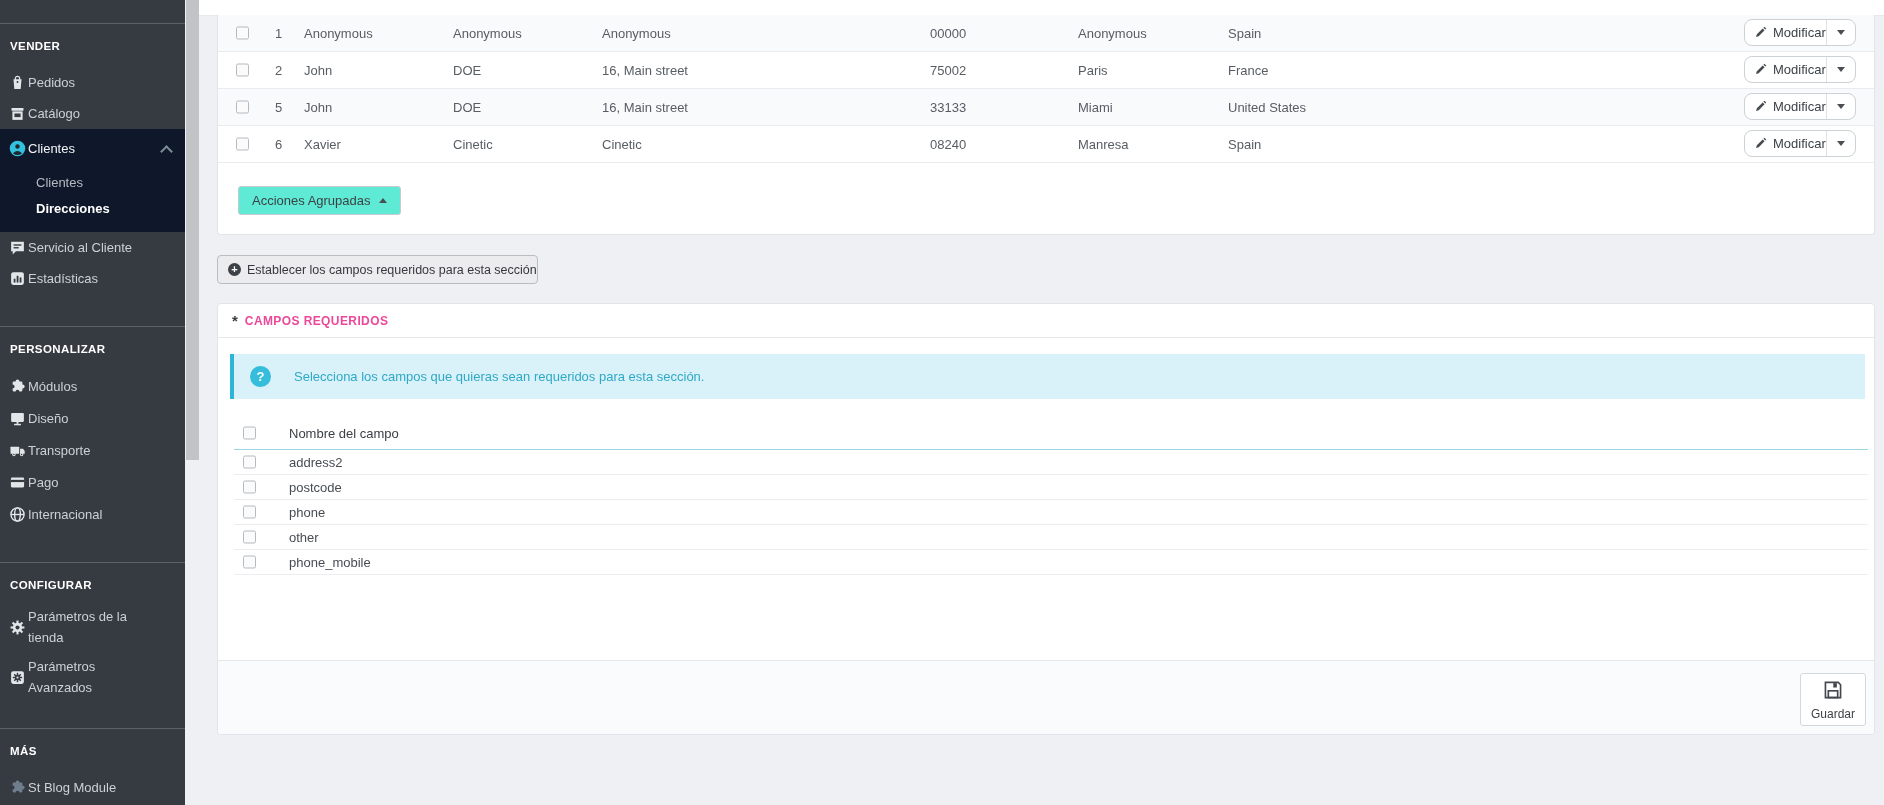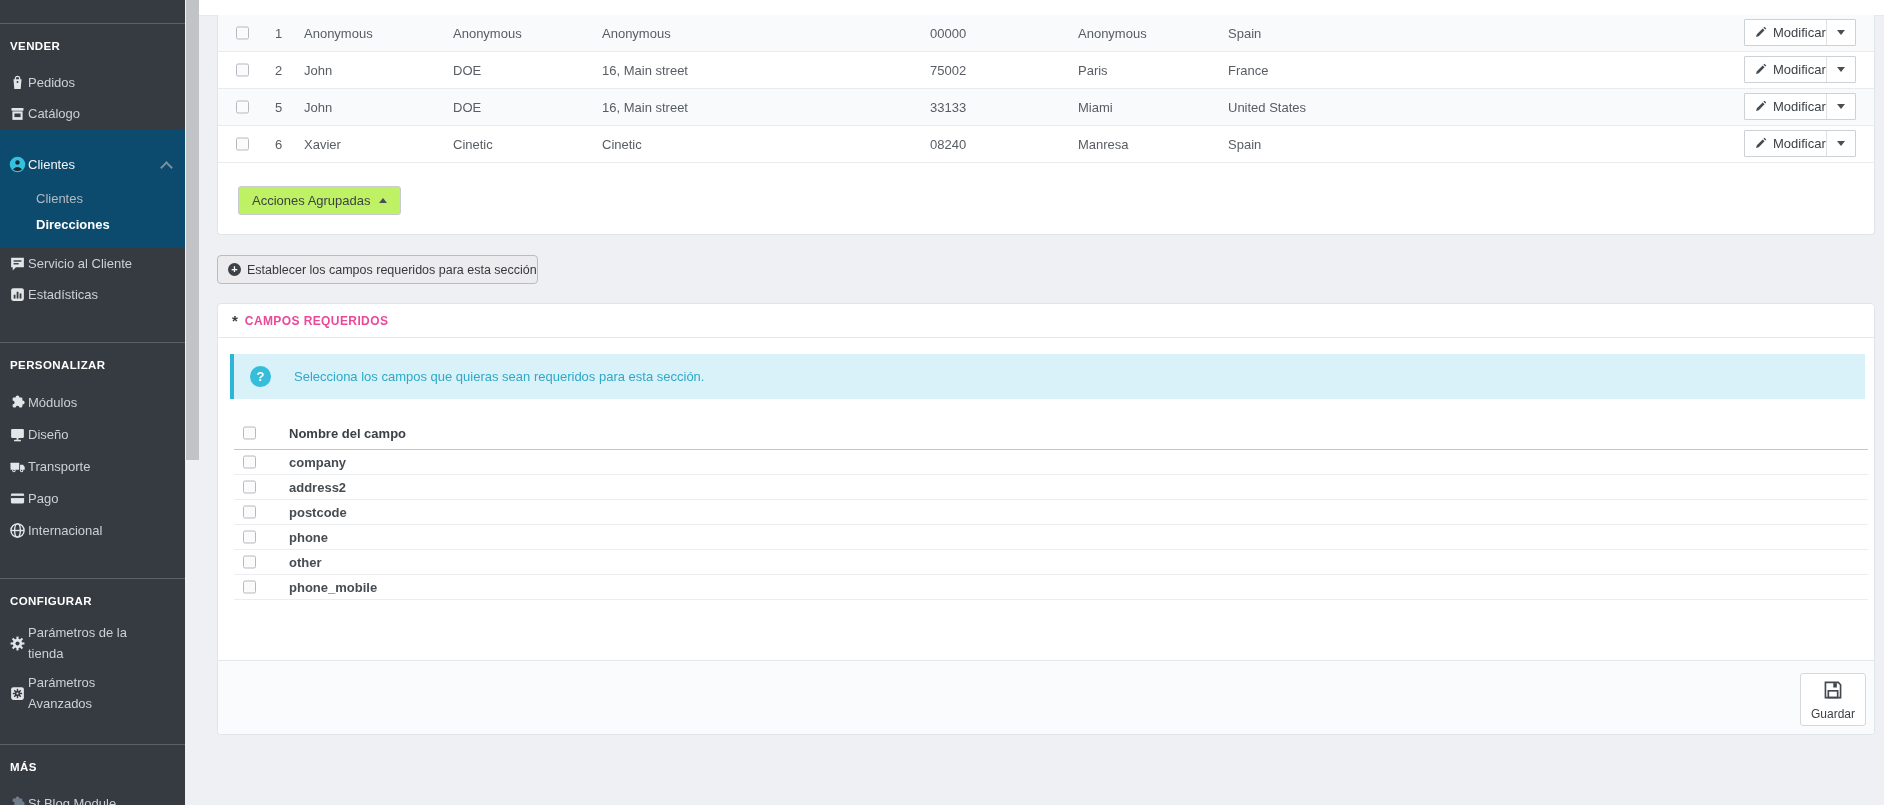--- a/index.html
+++ b/index.html
@@ -15,21 +15,21 @@
   .side-section:nth-of-type(4) .side-hr{margin-top:30px;}
   .side-title{margin:13px 0 0 10px;height:18px;line-height:18px;color:#ffffff;font-size:11.5px;font-weight:bold;letter-spacing:.4px;}
   .side-items{margin-top:12px;}
   .side-section:nth-of-type(2) .side-item{min-height:32px;}
   .side-section:nth-of-type(3) .side-item{margin-bottom:8px;}
   .side-item{position:relative;min-height:31px;display:flex;align-items:center;cursor:pointer;}
   .side-item .ic{position:absolute;left:9px;width:17px;height:17px;color:#e3e6e9;display:flex;align-items:center;justify-content:center;}
   .side-item .ic svg{width:17px;height:17px;display:block;}
   .side-item .lbl{margin-left:28px;width:130px;font-size:13px;line-height:21px;color:#ccd1d6;}
   .side-item.muted .ic{color:#6e7e8c;}
-  .exp{background:#0c4a6e;padding:20px 0 8px 0;}
+  .exp{background:#0f172a;padding:4px 0 8px 0;}
   .exp .side-item .lbl{color:#f2f4f6;}
   .chev{position:absolute;right:14px;top:50%;margin-top:-2px;width:7px;height:7px;border-left:2px solid #7f8d96;border-top:2px solid #7f8d96;transform:rotate(45deg);}
   .subs{padding:6px 0 2px 0;}
   .side-sub{height:26px;line-height:26px;padding-left:36px;font-size:13px;color:#b6bbc1;cursor:pointer;}
   .side-sub.active{color:#ffffff;font-weight:bold;}
 
   
   .side-scroll-thumb{position:absolute;left:186px;top:0;width:13px;height:460px;background:#c1c3c6;}
 
   
@@ -37,42 +37,42 @@
 
   
   .addr-card{position:absolute;left:217px;top:15px;width:1658px;height:220px;background:#ffffff;border:1px solid #e1e5e9;border-top:none;border-radius:0 0 4px 4px;box-sizing:border-box;}
   .a-row{position:relative;height:36px;border-bottom:1px solid #e9ecef;}
   .a-row:nth-child(odd){background:#f8fafc;}
   .cb{display:inline-block;width:13px;height:13px;background:#fbfbfb;border:1px solid #b5bac0;border-radius:2px;box-sizing:border-box;cursor:pointer;}
   .a-row .cb{position:absolute;left:18px;top:50%;transform:translateY(-50%);}
   .c{position:absolute;top:50%;transform:translateY(-50%);font-size:13px;color:#585d63;white-space:nowrap;}
   .c.id{left:57px;}.c.fn{left:86px;}.c.ln{left:235px;}.c.ad{left:384px;}
   .c.zip{left:712px;}.c.city{left:860px;}.c.ctry{left:1010px;}
-  .edit-btn{position:absolute;left:1526px;top:4px;width:112px;height:27px;background:#fff;border:1px solid #ccd1d5;border-radius:1px;box-sizing:border-box;display:flex;align-items:center;cursor:pointer;}
+  .edit-btn{position:absolute;left:1526px;top:4px;width:112px;height:27px;background:#fff;border:1px solid #ccd1d5;border-radius:8px;box-sizing:border-box;display:flex;align-items:center;cursor:pointer;}
   .edit-btn .pencil{margin-left:9px;display:flex;}
   .edit-btn .elbl{margin-left:6px;font-size:13px;color:#3d4247;}
   .edit-caret{margin-left:auto;width:29px;height:100%;border-left:1px solid #dde1e4;display:flex;align-items:center;justify-content:center;cursor:pointer;}
   .tri-down{width:0;height:0;border-left:4px solid transparent;border-right:4px solid transparent;border-top:5px solid #4a4f54;}
   .tri-up{width:0;height:0;border-left:4px solid transparent;border-right:4px solid transparent;border-bottom:5px solid #4a4f54;}
-  .bulk-btn{position:absolute;left:20px;top:171px;height:29px;padding:0 13px;background:#bef264;border:1px solid #c6cbd0;border-radius:3px;display:inline-flex;align-items:center;gap:8px;font-size:13px;color:#3d4247;cursor:pointer;box-sizing:border-box;}
+  .bulk-btn{position:absolute;left:20px;top:171px;height:29px;padding:0 13px;background:#5eead4;border:1px solid #c6cbd0;border-radius:3px;display:inline-flex;align-items:center;gap:8px;font-size:13px;color:#3d4247;cursor:pointer;box-sizing:border-box;}
 
   
   .set-req-btn{position:absolute;left:217px;top:255px;width:321px;height:29px;background:#ececee;border:1px solid #b9bdc1;border-radius:4px;box-sizing:border-box;display:flex;align-items:center;gap:6px;padding:0 10px;cursor:pointer;}
   .plus-circle{width:13px;height:13px;border-radius:50%;background:#3d4248;color:#fff;font-size:11px;line-height:13px;text-align:center;font-weight:bold;flex:0 0 auto;}
   .set-req-btn .t{font-size:12.5px;color:#37383d;white-space:nowrap;}
 
   
   .panel{position:absolute;left:217px;top:303px;width:1658px;height:432px;background:#fff;border:1px solid #e1e5e9;border-radius:4px;box-sizing:border-box;}
   .panel-hd{position:absolute;left:0;top:0;right:0;height:33px;border-bottom:1px solid #e6e9eb;display:flex;align-items:center;}
   .panel-hd .ast{margin-left:14px;font-size:15px;font-weight:bold;color:#383d42;line-height:1;}
   .panel-hd .ttl{margin-left:7px;font-size:12px;font-weight:600;letter-spacing:.4px;color:#ec4899;}
   .alert-info{position:absolute;left:12px;top:50px;width:1635px;height:45px;background:#d9f1f8;border-left:4px solid #2cb5d4;box-sizing:border-box;}
   .q-icon{position:absolute;left:16px;top:12px;width:21px;height:21px;border-radius:50%;background:#35bddb;color:#fff;font-weight:bold;font-size:13px;line-height:21px;text-align:center;}
   .alert-info .atext{position:absolute;left:60px;top:0;height:45px;display:flex;align-items:center;font-size:13px;color:#2fa9c6;}
-  .fields{position:absolute;left:16px;top:112px;width:1634px;font-weight:bold;}
+  .fields{position:absolute;left:16px;top:112px;width:1634px;}
   .f-head{position:relative;height:33px;border-bottom:1px solid #9fd3e6;}
   .f-head .cb{position:absolute;left:9px;top:50%;transform:translateY(-50%);}
   .f-head .fh-lbl{position:absolute;left:55px;top:50%;transform:translateY(-50%);font-size:13px;color:#3b4046;}
   .f-row{position:relative;height:24px;border-bottom:1px solid #ebedf0;}
   .f-row .cb{position:absolute;left:9px;top:50%;transform:translateY(-50%);}
   .f-row .f-lbl{position:absolute;left:55px;top:50%;transform:translateY(-50%);font-size:13px;color:#474c52;}
   .panel-ft{position:absolute;left:0;right:0;bottom:0;height:73px;background:#fafbfd;border-top:1px solid #e4e7ea;border-radius:0 0 4px 4px;}
   .save-btn{position:absolute;right:8px;top:12px;width:66px;height:53px;background:#fff;border:1px solid #d4d8dc;border-radius:3px;box-sizing:border-box;display:flex;flex-direction:column;align-items:center;justify-content:center;gap:3px;cursor:pointer;}
   .save-btn .slbl{font-size:12px;color:#3d4247;}
 </style>
@@ -379,24 +379,20 @@
     <div class="alert-info">
       <span class="q-icon">?</span>
       <span class="atext">Selecciona los campos que quieras sean requeridos para esta sección.</span>
     </div>
     <div class="fields">
       <div class="f-head">
         <span class="cb"></span>
         <span class="fh-lbl">Nombre del campo</span>
       </div>
       <div id="field-rows">
-    <div class="f-row">
-      <span class="cb"></span>
-      <span class="f-lbl">company</span>
-    </div>
 
     <div class="f-row">
       <span class="cb"></span>
       <span class="f-lbl">address2</span>
     </div>
 
     <div class="f-row">
       <span class="cb"></span>
       <span class="f-lbl">postcode</span>
     </div>

